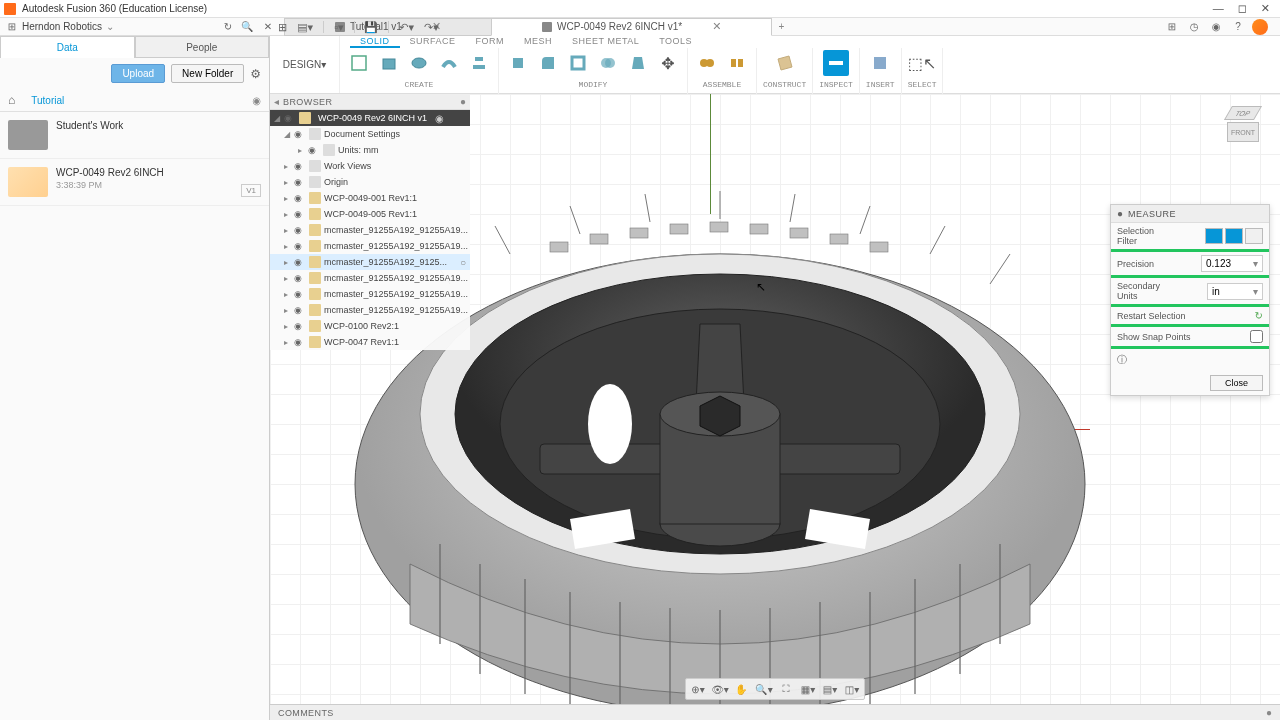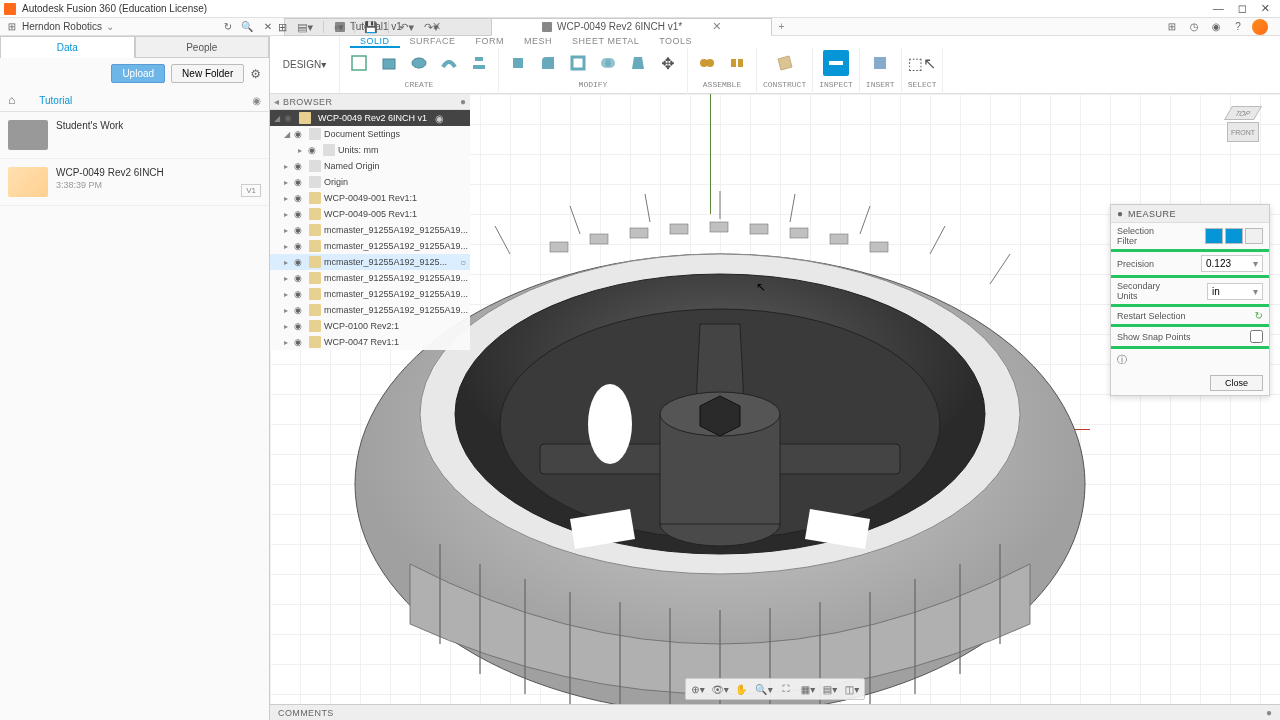--- a/index.html
+++ b/index.html
@@ -40,21 +40,21 @@
 .leftpanel { width:270px; height:100%; background:#fafafa; border-right:1px solid #ccc; display:flex; flex-direction:column;}
 .lp-tabs { display:flex; height:22px;}
 .lp-tabs .t { flex:1; text-align:center; line-height:22px; font-size:10px; border:1px solid #ccc; background:#f0f0f0; cursor:pointer; color:#555;}
 .lp-tabs .t.active { background:#fff; border-bottom:none; color:#0696d7;text-align:center;}
 .lp-tools { display:flex; justify-content:flex-end; gap:6px; padding:6px 8px; align-items:center;}
 .lp-tools .btn { padding:3px 10px; border:1px solid #bbb; background:#f5f5f5; font-size:10px; cursor:pointer; border-radius:2px;}
 .lp-tools .btn.primary { background:#6eb5e8; color:#fff; border-color:#5a9bd4;}
 .lp-tools .gear { color:#666; cursor:pointer; font-size:12px;}
 .lp-bread { display:flex; align-items:center; padding:4px 8px; border-bottom:1px solid #e0e0e0;}
 .lp-bread .home { color:#666; font-size:12px; cursor:pointer;}
-.lp-bread .crumb { margin-left:24px; font-size:10px; color:#0696d7; cursor:pointer;}
+.lp-bread .crumb { margin-left:16px; font-size:10px; color:#0696d7; cursor:pointer;}
 .lp-bread .sp { flex:1;}
 .lp-item { display:flex; padding:8px; border-bottom:1px solid #eee; cursor:pointer;}
 .lp-item .thumb { width:40px; height:30px; background:#ddd; border-radius:2px; margin-right:8px; display:flex; align-items:center; justify-content:center;}
 .lp-item .thumb.folder { background:#999;}
 .lp-item .thumb.part { background:linear-gradient(135deg,#ffe0b0,#ffd090);}
 .lp-item .info .n { font-size:10px; color:#333; font-weight:500;}
 .lp-item .info .t { font-size:9px; color:#999; margin-top:2px;}
 .lp-item .ver { margin-left:auto; font-size:8px; color:#888; padding:1px 4px; border:1px solid #ccc; align-self:flex-end;}
 
 
@@ -483,21 +483,21 @@
             <div class="node d2">
               <span class="exp">▸</span>
               <span class="eye">◉</span>
               <span class="ni "></span>
               <span class="lbl">Units: mm</span>
             </div>
             <div class="node d1">
               <span class="exp">▸</span>
               <span class="eye">◉</span>
               <span class="ni "></span>
-              <span class="lbl">Named Origin</span>
+              <span class="lbl">Work Views</span>
             </div>
             <div class="node d1">
               <span class="exp">▸</span>
               <span class="eye">◉</span>
               <span class="ni "></span>
               <span class="lbl">Origin</span>
             </div>
             <div class="node d1">
               <span class="exp">▸</span>
               <span class="eye">◉</span>

